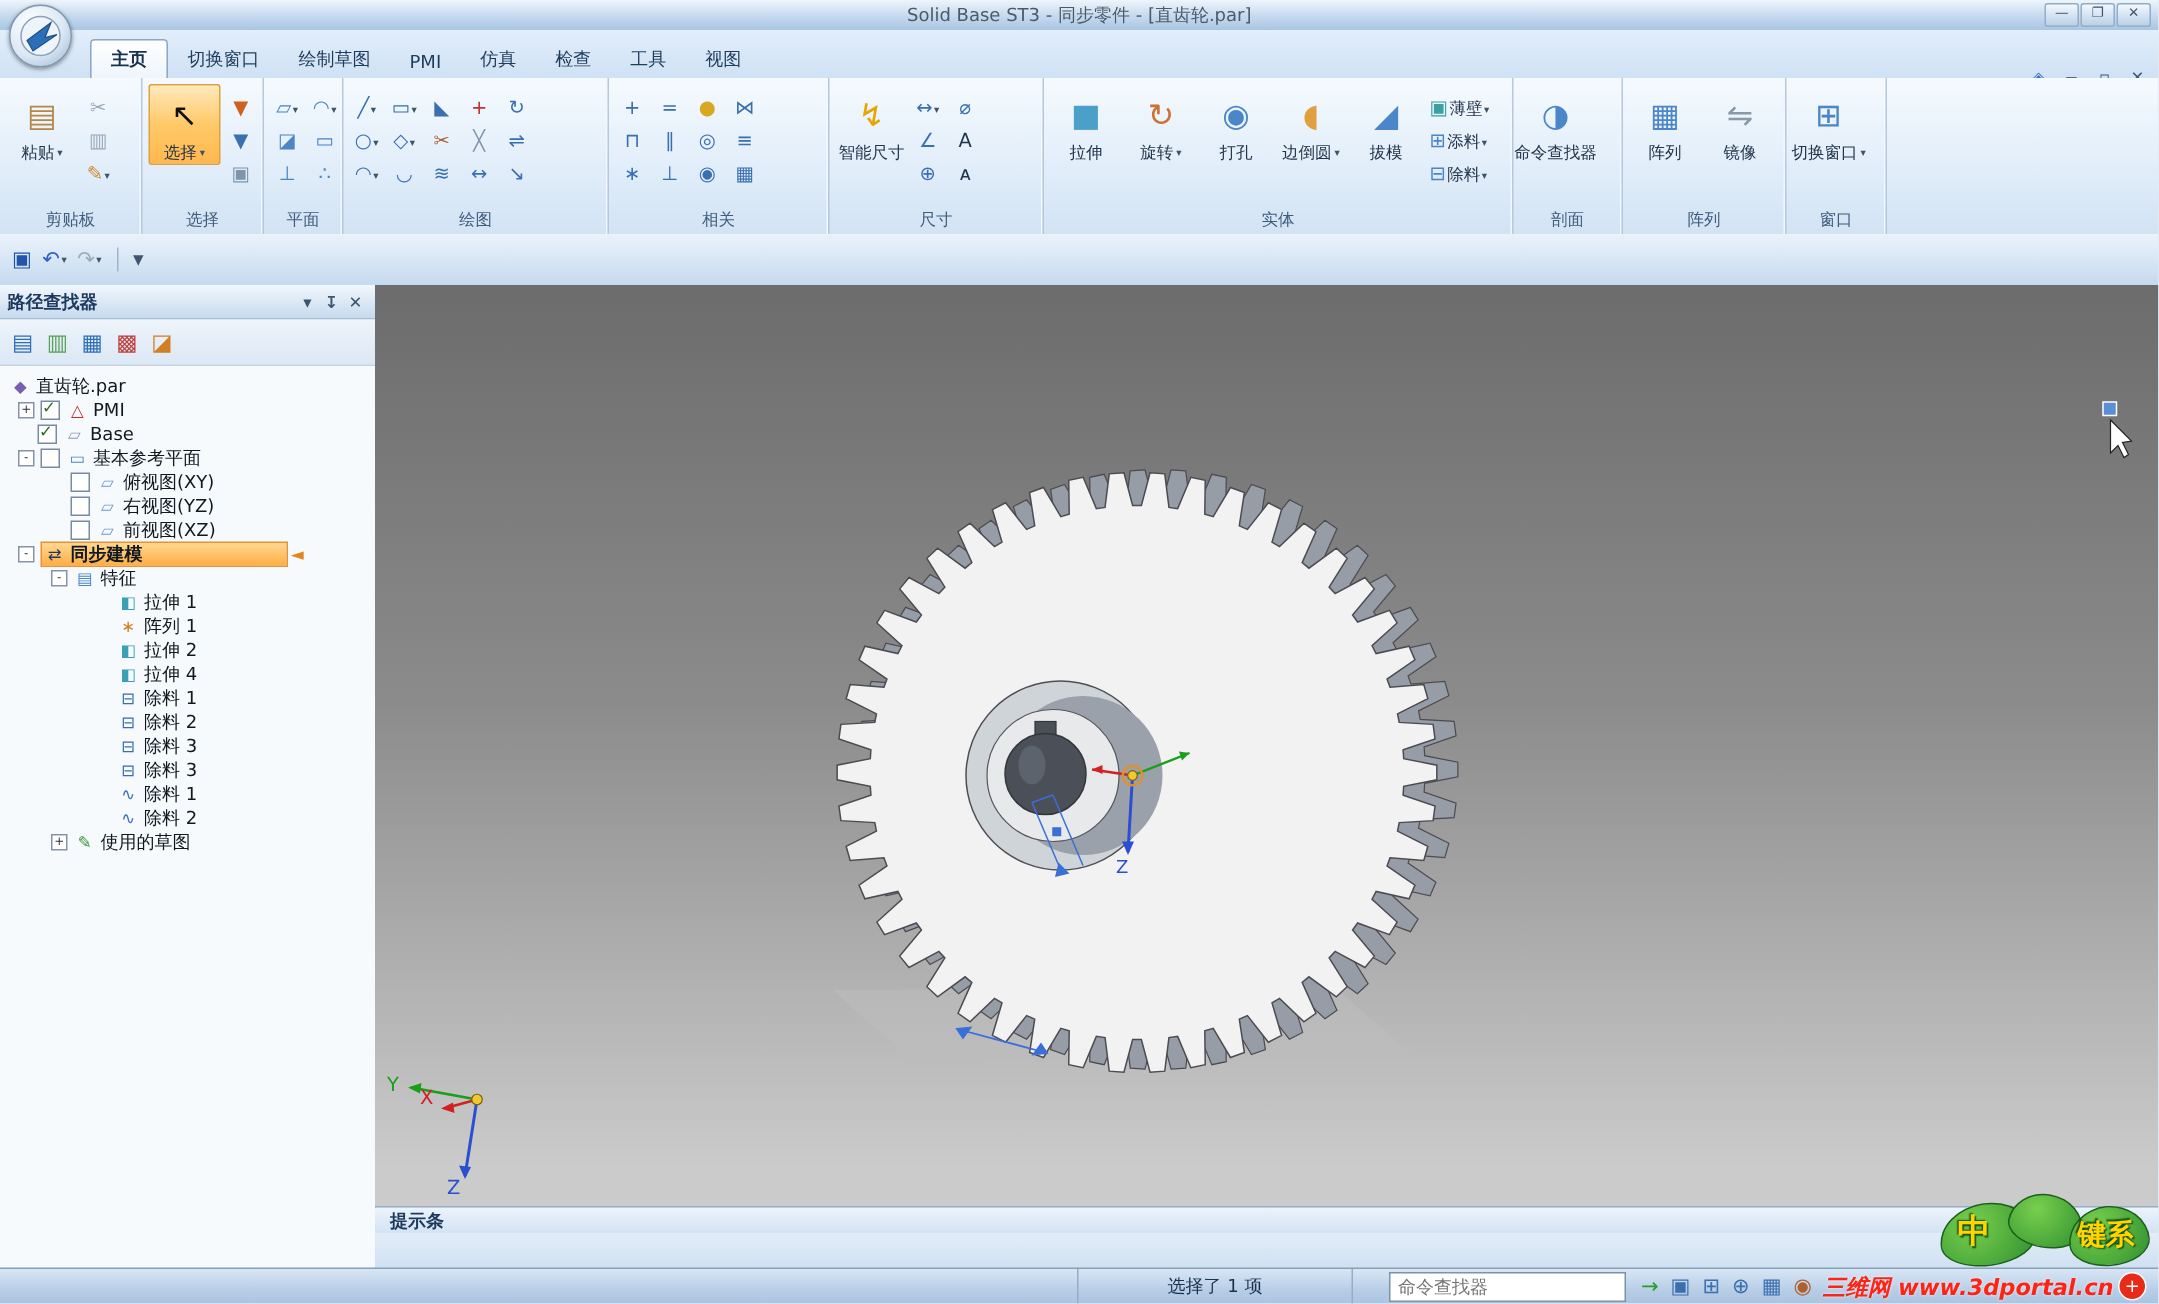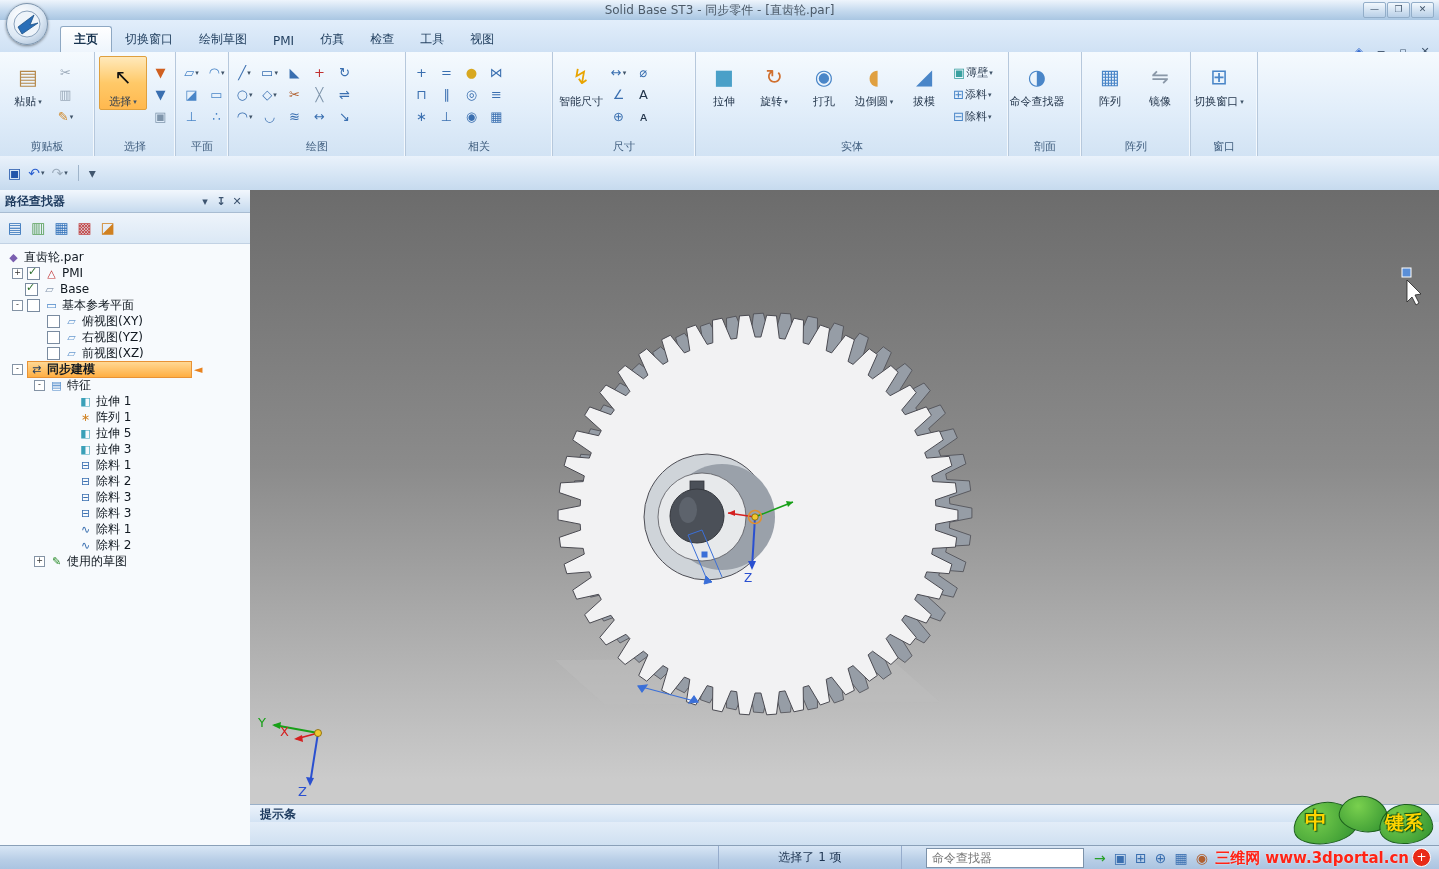--- a/index.html
+++ b/index.html
@@ -93,21 +93,21 @@
     padding:0 5px;font-family:inherit;color:#333;}
   .sbicons{display:flex;gap:8px;margin-left:10px;align-items:center;}
   .sbicons .glyph{font-size:14px;}
 
   
   .wmlogo{position:absolute;right:4px;top:792px;width:148px;height:56px;z-index:40;}
   .leaf{position:absolute;border-radius:50% 50% 50% 50%/60% 60% 40% 40%;
     background:radial-gradient(circle at 35% 30%,#79d04e,#2e8f2e);border:1px solid #1c5f1c;}
   .wmtext{position:absolute;color:#ffd400;font-weight:bold;text-shadow:1px 1px 1px #14500f,-1px -1px 1px #14500f;}
   .wmurl{position:absolute;right:30px;top:849px;color:#ff2316;font-weight:bold;font-size:15px;z-index:41;
-    text-shadow:0 0 2px rgba(255,255,255,.8);white-space:nowrap;}
+    text-shadow:0 0 2px rgba(255,255,255,.8);white-space:nowrap;font-style:italic;}
   .wmplus{position:absolute;right:8px;top:848px;width:17px;height:17px;border-radius:50%;background:#e82a18;
     color:#fff;text-align:center;line-height:17px;font-size:12px;z-index:41;border:1px solid #fff;}
 
   .glyph{line-height:1;}
 </style>
 </head>
 <body>
 
 <div class="app">
 
@@ -512,25 +512,25 @@
         <div class="trow" style="padding-left: 78px;">
           <span class="ticon" style="color: rgb(58, 160, 184);">◧</span>
           <span class="tlabel">拉伸 1</span>
         </div>
         <div class="trow" style="padding-left: 78px;">
           <span class="ticon" style="color: rgb(208, 128, 32);">∗</span>
           <span class="tlabel">阵列 1</span>
         </div>
         <div class="trow" style="padding-left: 78px;">
           <span class="ticon" style="color: rgb(58, 160, 184);">◧</span>
-          <span class="tlabel">拉伸 5</span>
+          <span class="tlabel">拉伸 2</span>
         </div>
         <div class="trow" style="padding-left: 78px;">
           <span class="ticon" style="color: rgb(58, 160, 184);">◧</span>
-          <span class="tlabel">拉伸 3</span>
+          <span class="tlabel">拉伸 4</span>
         </div>
         <div class="trow" style="padding-left: 78px;">
           <span class="ticon" style="color: rgb(58, 111, 176);">⊟</span>
           <span class="tlabel">除料 1</span>
         </div>
         <div class="trow" style="padding-left: 78px;">
           <span class="ticon" style="color: rgb(58, 111, 176);">⊟</span>
           <span class="tlabel">除料 2</span>
         </div>
         <div class="trow" style="padding-left: 78px;">

